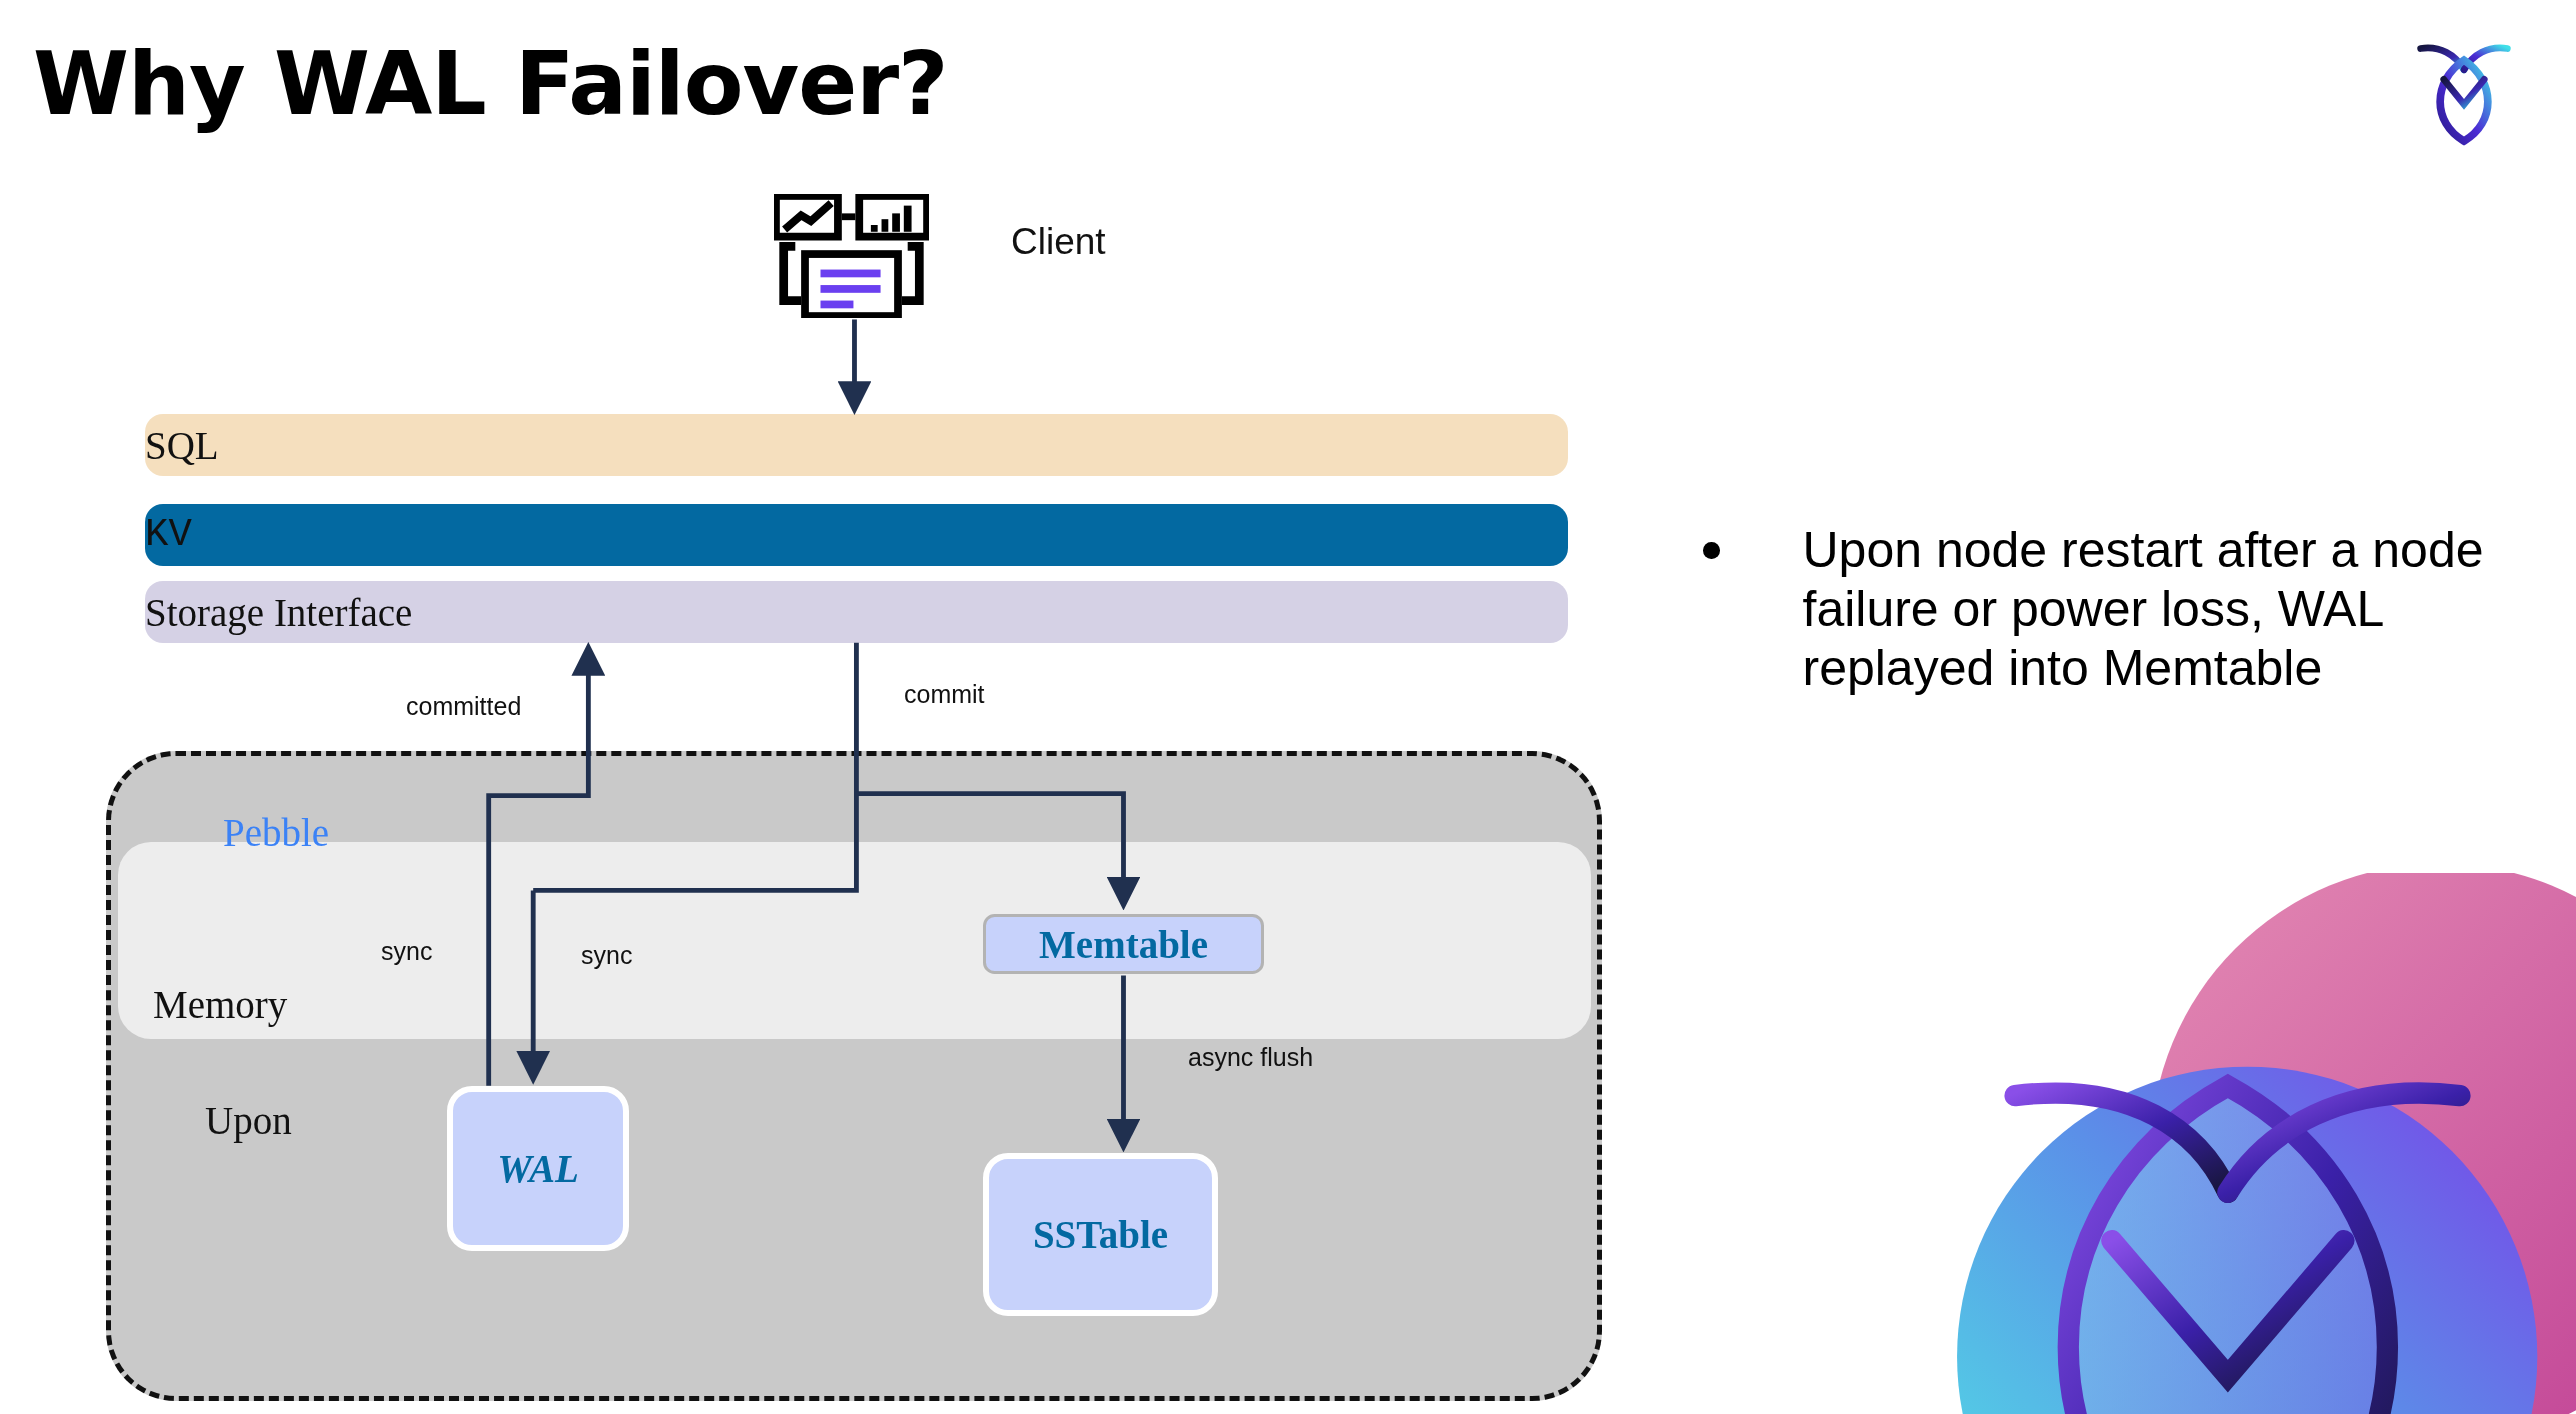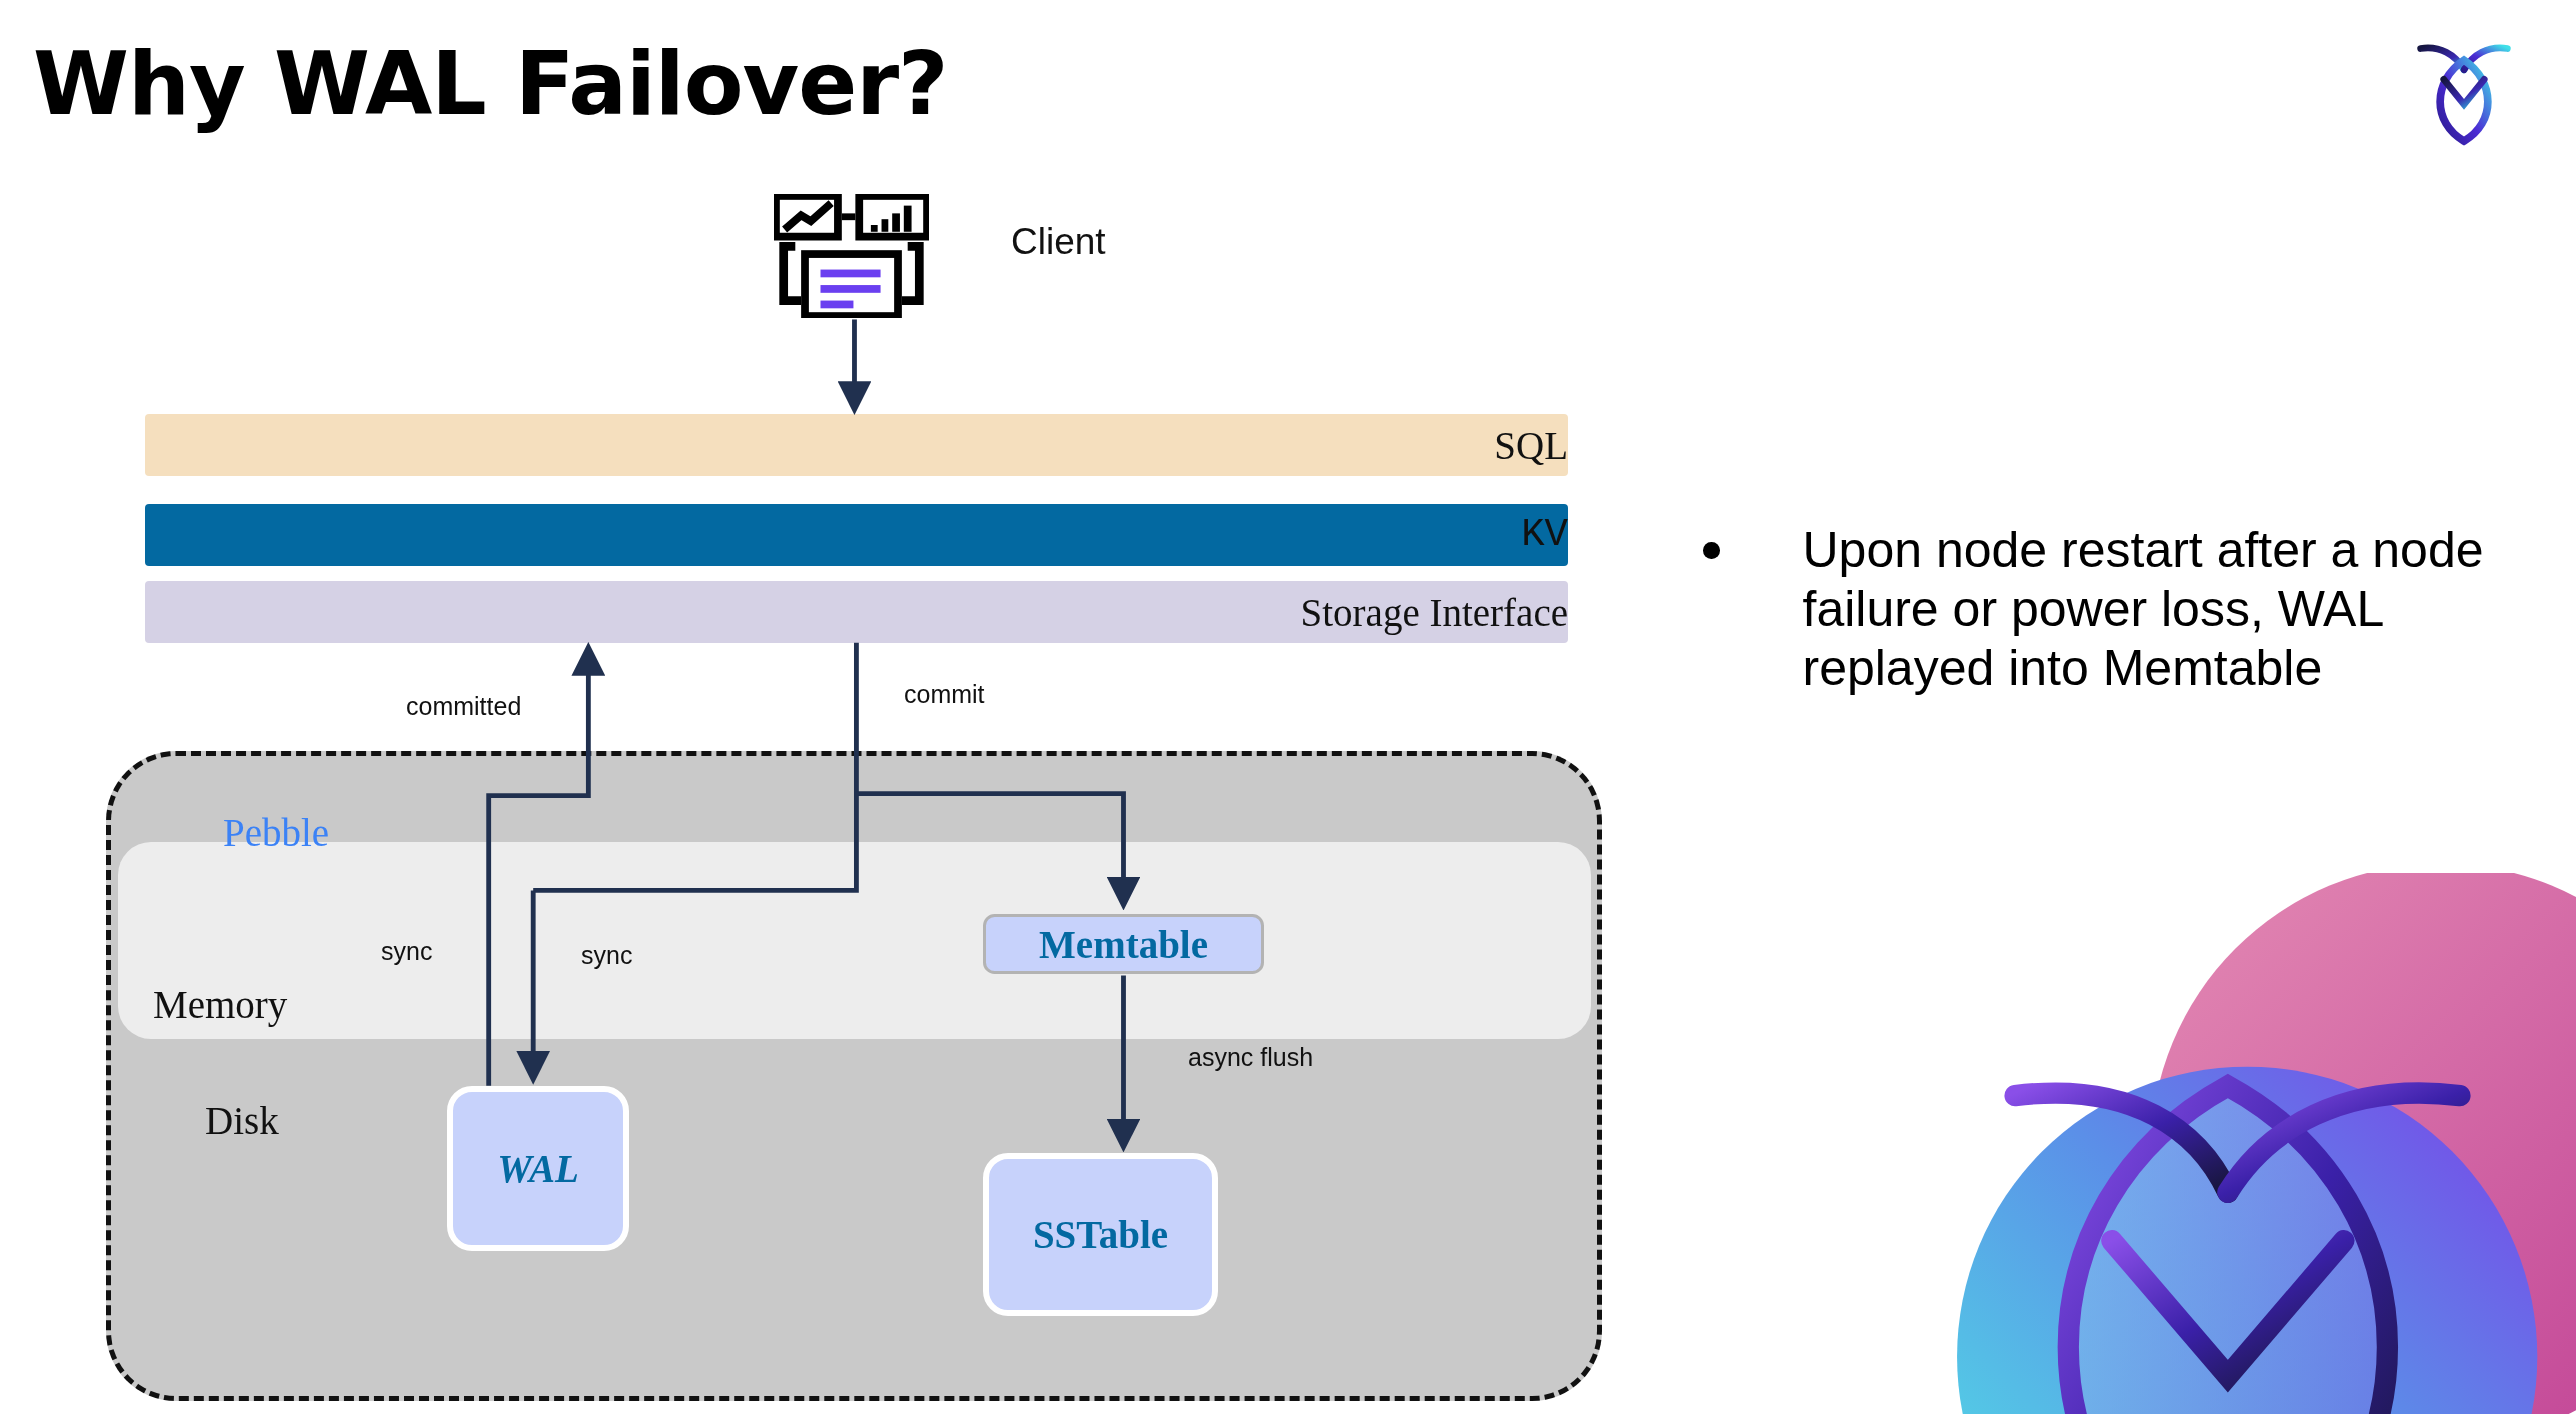--- a/index.html
+++ b/index.html
@@ -67,24 +67,24 @@
     color: #111111;
     white-space: nowrap;
   }
 
   
   .layer-bar {
     position: absolute;
     left: 145px;
     width: 1423px;
     height: 62px;
-    border-radius: 4px;
+    border-radius: 18px;
     display: flex;
     align-items: center;
-    justify-content: flex-end;
+    justify-content: flex-start;
     font-family: "Liberation Serif", serif;
     font-size: 39px;
     color: #111111;
   }
   #bar-sql { top: 414px; }
   #bar-kv  { top: 504px; }
   #bar-si  { top: 581px; }
 
   
   #pebble-box {
@@ -321,21 +321,21 @@
   </div>
   <div class="layer-bar" id="bar-si" style="background:#d5d1e5;">
     <span>Storage Interface</span>
   </div>
 
   <div id="pebble-box"></div>
   <div id="memory-box"></div>
 
   <div id="pebble-label">Pebble</div>
   <div id="memory-label">Memory</div>
-  <div id="disk-label">Disk</div>
+  <div id="disk-label">Upon</div>
 
   <svg id="connectors" viewBox="0 0 2662 1462" width="2576" height="1415">
     <defs>
       <marker id="arrowhead" viewBox="0 0 12 12" refX="9" refY="6" markerWidth="7" markerHeight="7" orient="auto-start-reverse">
         <path d="M 0 0 L 12 6 L 0 12 z" fill="#20304f"></path>
       </marker>
     </defs>
 
     <path d="M 883 330 L 883 420" fill="none" stroke="#20304f" stroke-width="5" marker-end="url(#arrowhead)"></path>
 

